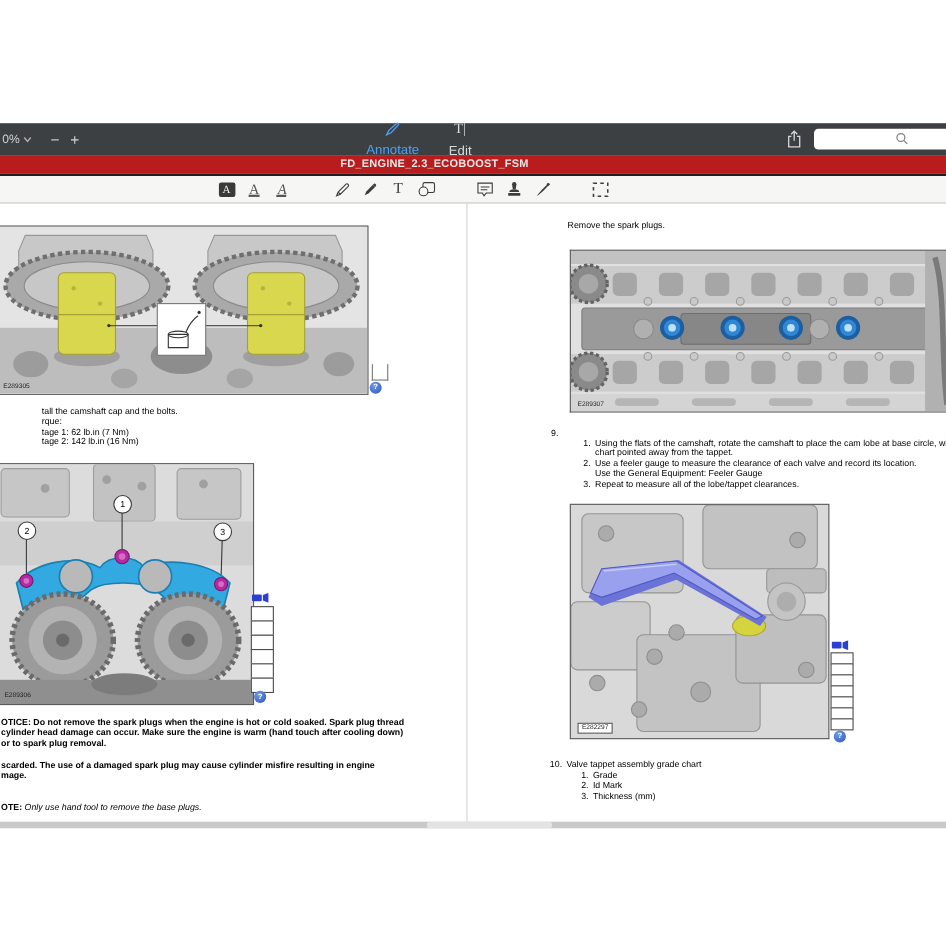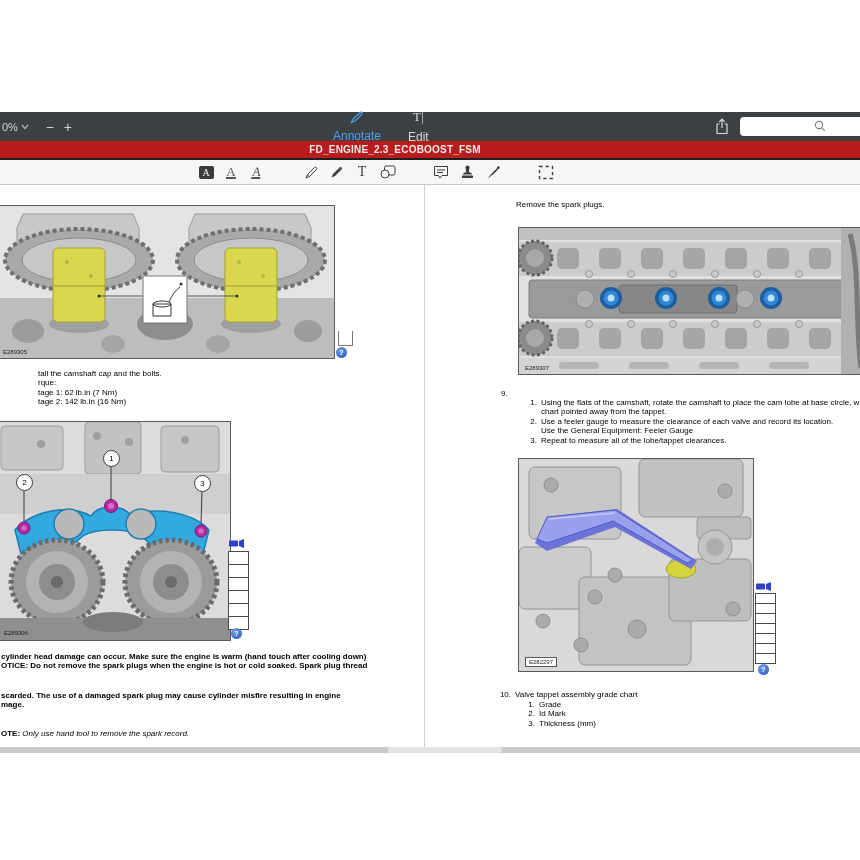--- a/index.html
+++ b/index.html
@@ -263,29 +263,30 @@
     <div class="cell cell13"></div>
     <div class="cell cell13"></div>
     <div class="cell cell13"></div>
     <div class="cell cell13"></div>
     <div class="cell cell13"></div>
     <div class="cell cell13"></div>
   </div>
   <div class="abs help" style="left:231px;top:628px;">?</div>
 
   <div class="abs doc docbold" style="left:1px;top:652px;">
+    <div>OTICE: Do not remove the spark plugs when the engine is hot or cold soaked. Spark plug thread</div>
     <div>cylinder head damage can occur. Make sure the engine is warm (hand touch after cooling down)</div>
-    <div>OTICE: Do not remove the spark plugs when the engine is hot or cold soaked. Spark plug thread</div>
+    <div>or to spark plug removal.</div>
   </div>
   <div class="abs doc docbold" style="left:1px;top:691px;">
     <div>scarded. The use of a damaged spark plug may cause cylinder misfire resulting in engine</div>
     <div>mage.</div>
   </div>
   <div class="abs doc" style="left:1px;top:729px;">
-    <span class="docbold">OTE:</span><span class="noteit"> Only use hand tool to remove the spark record.</span>
+    <span class="docbold">OTE:</span><span class="noteit"> Only use hand tool to remove the base plugs.</span>
   </div>
 
   <div class="abs doc" style="left:516px;top:200px;">Remove the spark plugs.</div>
 
   <div class="abs fig" style="left:518px;top:227px;width:345px;height:146px;border-right:none;">
     <svg width="345" height="146" viewBox="0 0 345 146">
       <rect width="345" height="146" fill="#e0e0e0"></rect>
       <rect width="345" height="12" fill="#c2c2c2"></rect>
       <rect y="14" width="345" height="34" fill="#cccccc"></rect>
       <rect y="94" width="345" height="34" fill="#cccccc"></rect>

